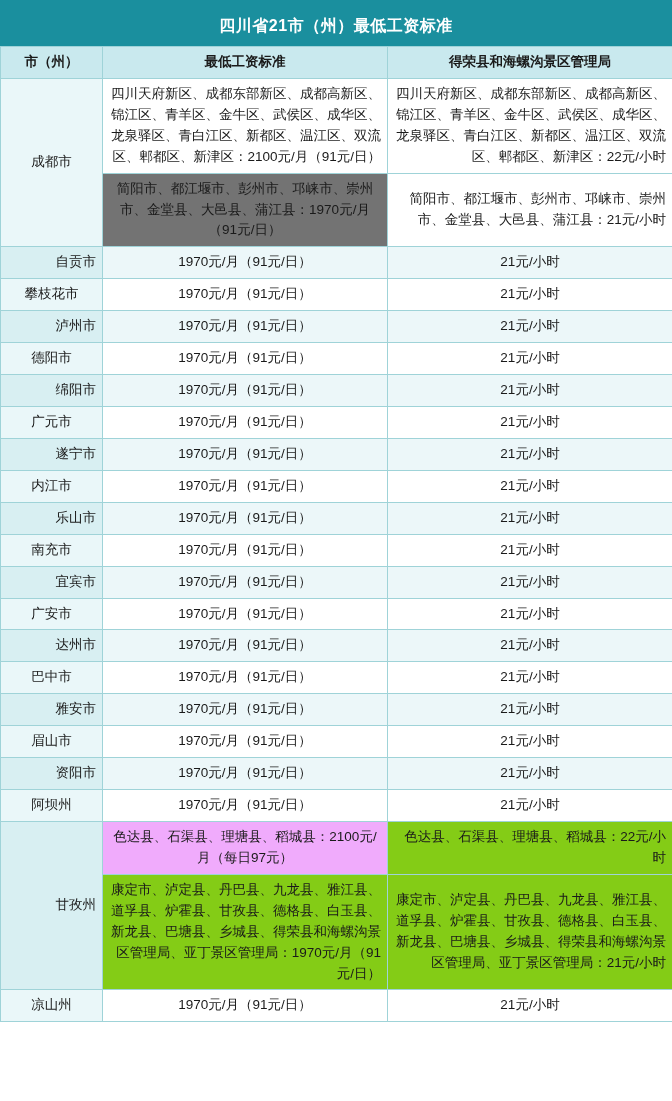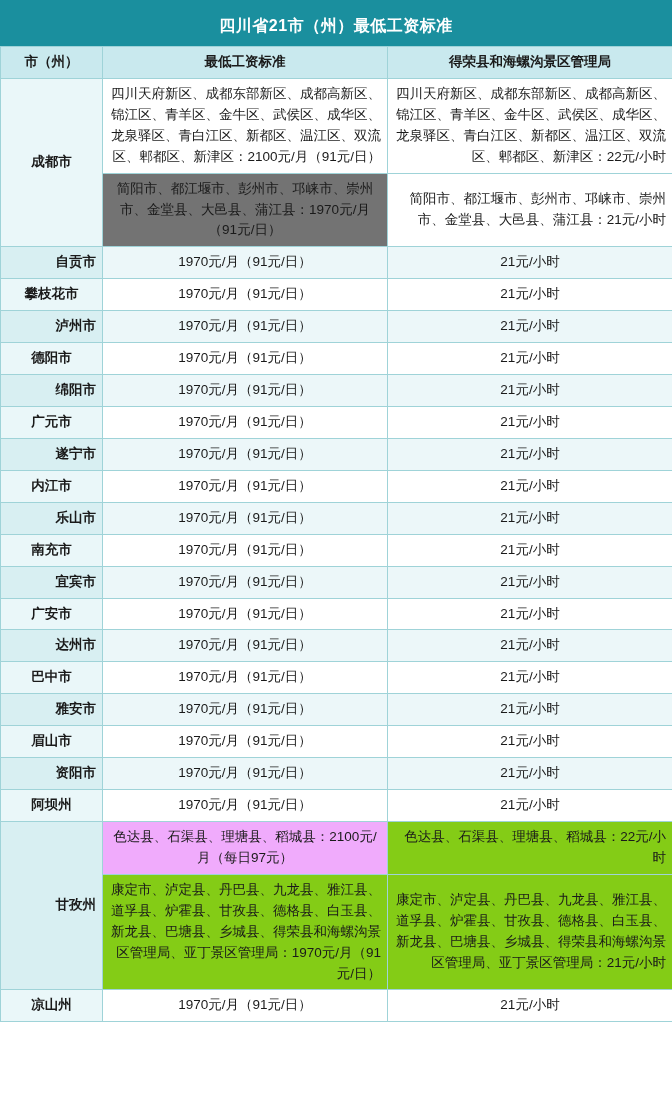--- a/index.html
+++ b/index.html
@@ -44,21 +44,21 @@
     font-size: 14px;
     padding: 8px 6px;
     color: #0f3d42;
   }
   col.c-city { width: 102px; }
   col.c-std  { width: 285px; }
   col.c-part { width: 285px; }
 
   td.city {
     text-align: center;
-    font-weight: bold;
+    font-weight: normal;
     background: #eaf7f9;
     color: #111;
     font-size: 14px;
   }
   td.val {
     text-align: center;
     background: #ffffff;
   }
   tr.alt td.val { background: #ecf7f9; }
   tr.alt td.city { background: #d8eff2; text-align: right; }

